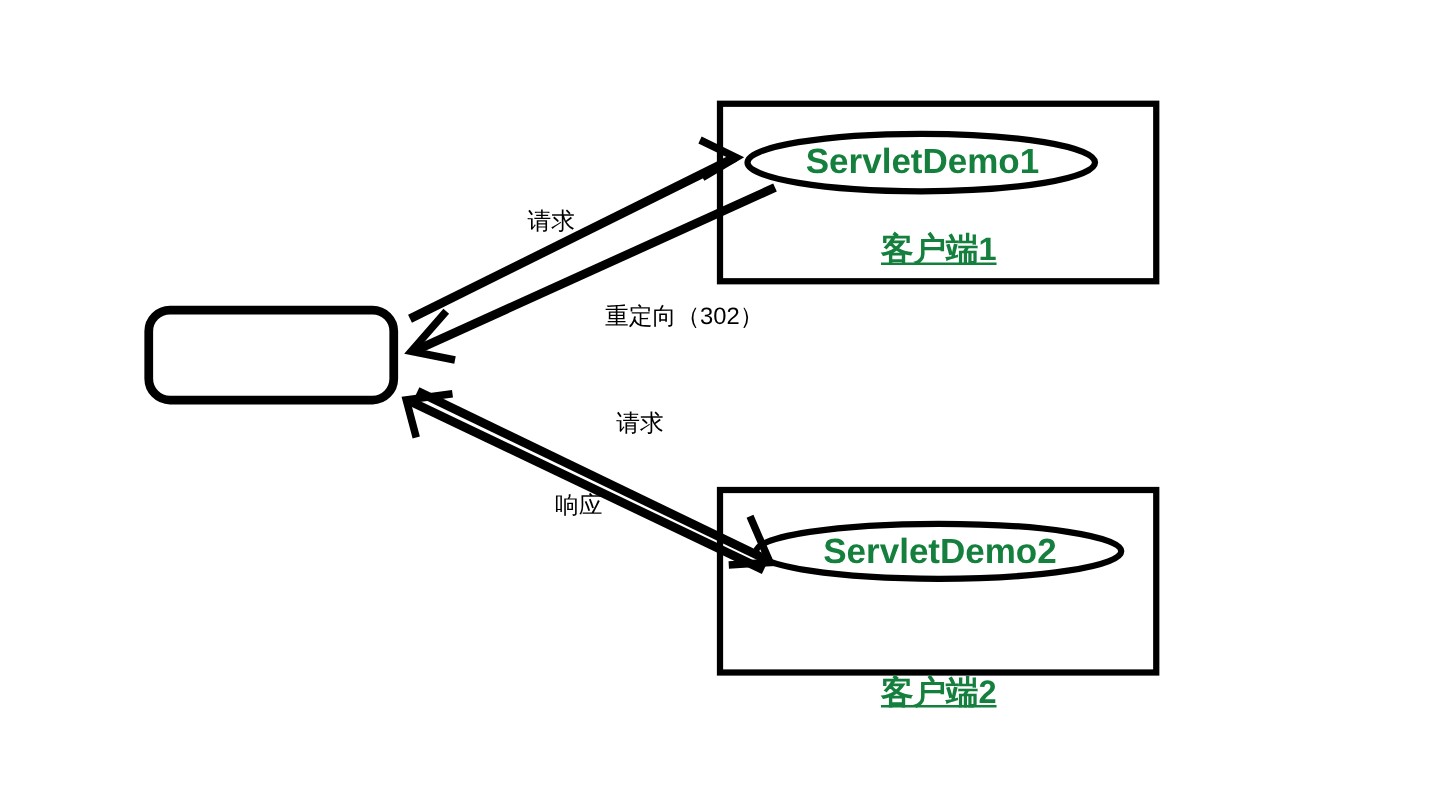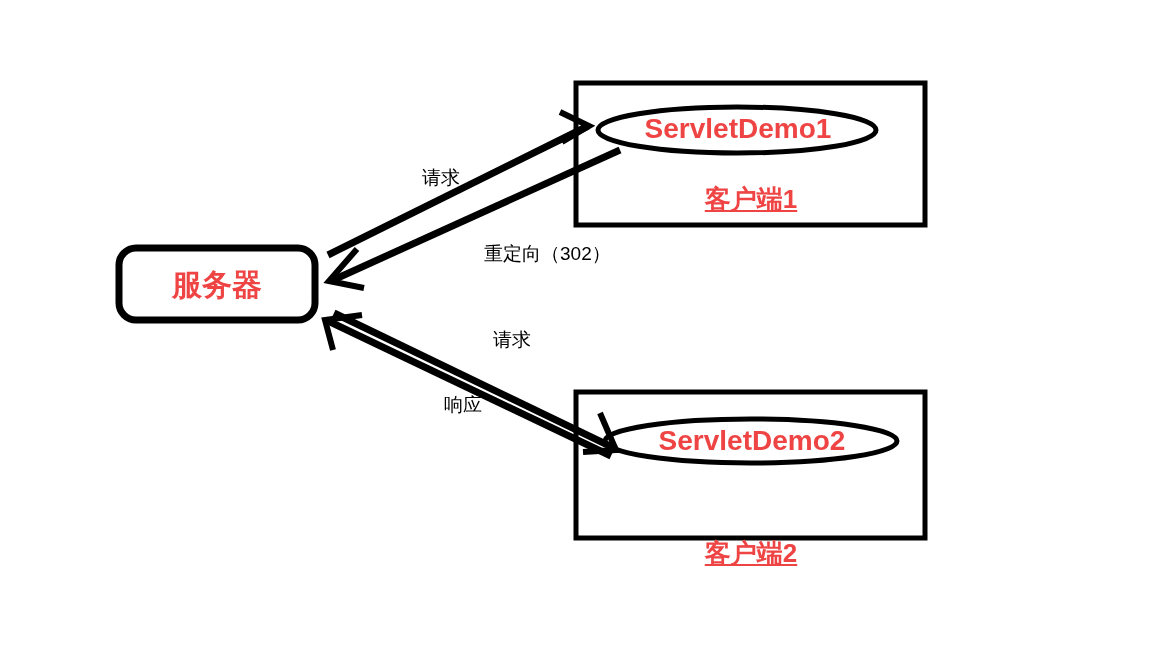--- a/index.html
+++ b/index.html
@@ -22,21 +22,21 @@
   #diagram-svg {
     position: absolute;
     left: 0;
     top: 0;
     width: 1152px;
     height: 648px;
   }
   .node-label {
     position: absolute;
     font-weight: bold;
-    color: #ef4444;
+    color: #15803d;
     white-space: nowrap;
     text-align: center;
     letter-spacing: 0px;
   }
   .server-text {
     left: 119px;
     top: 268px;
     width: 196px;
     font-size: 30px;
     line-height: 34px;
@@ -114,21 +114,20 @@
       <polyline points="600,413 616,450 583,452" fill="none" stroke="#000000" stroke-width="6" stroke-linejoin="miter" stroke-linecap="butt"></polyline>
     </g>
 
     <g>
       <line x1="611" y1="456" x2="326" y2="320" stroke="#000000" stroke-width="7" stroke-linecap="butt"></line>
       <polyline points="362,315 325,320 333,350" fill="none" stroke="#000000" stroke-width="6" stroke-linejoin="miter" stroke-linecap="butt"></polyline>
     </g>
 
   </svg>
 
-  <div class="node-label server-text">服务器</div>
 
   <div class="node-label ellipse-text ellipse1-text">ServletDemo1</div>
 
   <div class="node-label client-text client1-text">客户端1</div>
 
   <div class="node-label ellipse-text ellipse2-text">ServletDemo2</div>
 
   <div class="node-label client-text client2-text">客户端2</div>
 
   <div class="edge-label lbl-req-top">请求</div>

